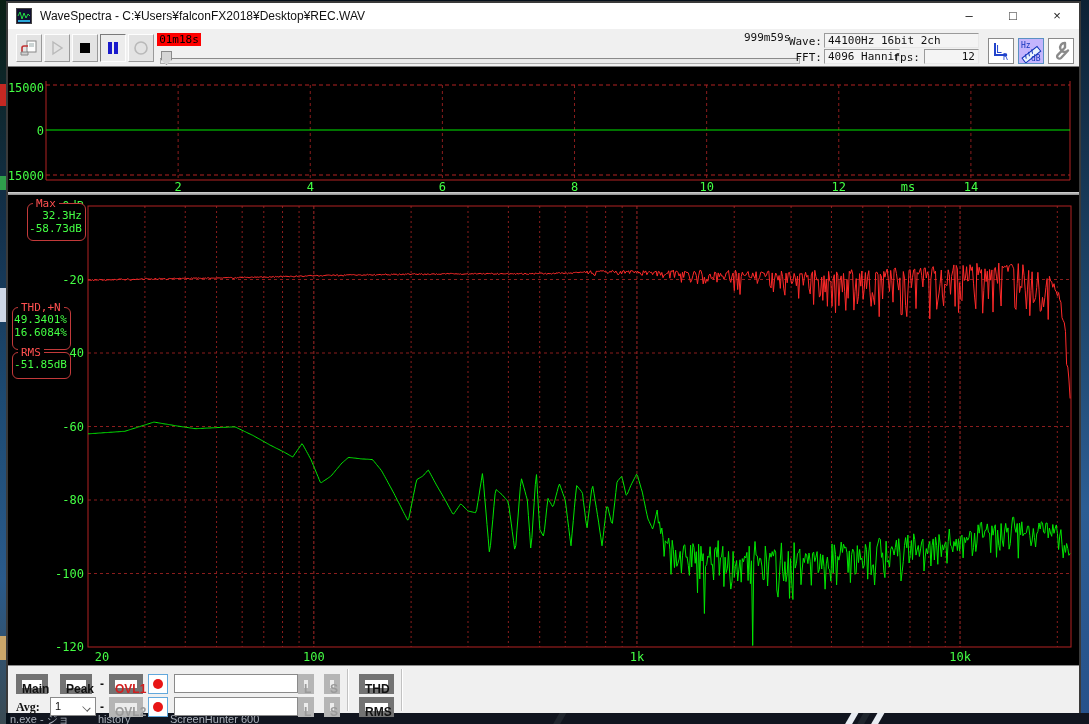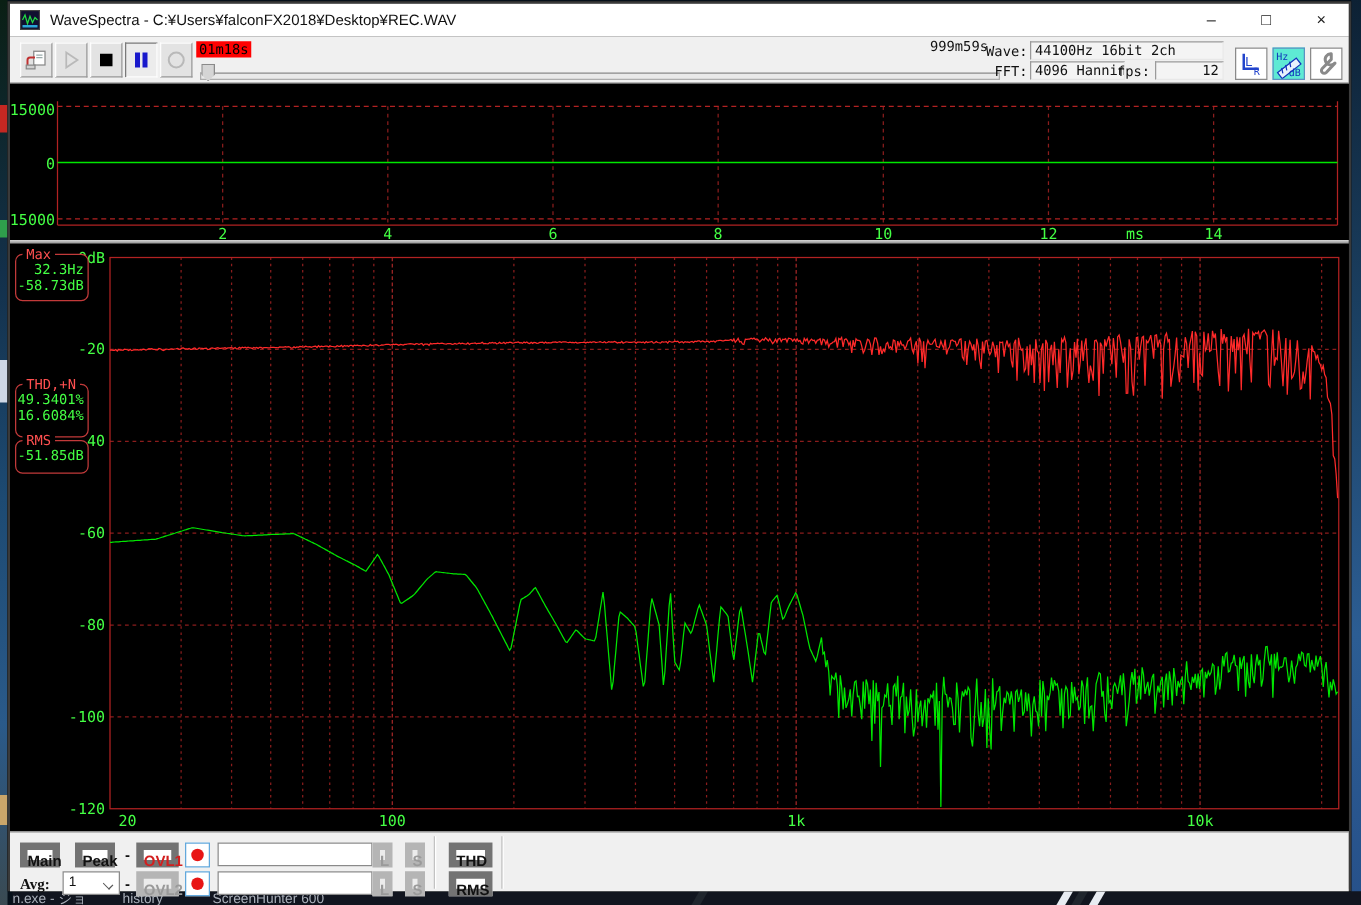--- a/index.html
+++ b/index.html
@@ -43,21 +43,21 @@
                    border:1px solid #adadad; border-top-color:#8a8a8a; }
   .slider-thumb { position:absolute; left:153px; top:22px; width:11px; height:14px; background:#d5d5d5;
                   border:1px solid #8a8a8a;
                   clip-path:polygon(0 0,100% 0,100% 62%,50% 100%,0 62%); }
   .total-time { position:absolute; left:736px; top:2px; font:11px "DejaVu Sans Mono", monospace; color:#111;text-align:center; }
   .io-label { position:absolute; font:11px "DejaVu Sans Mono", monospace; color:#111; text-align:right; width:42px; }
   .io-field { position:absolute; height:15px; background:#f4f4f4; border:1px solid #9a9a9a;
               border-bottom-color:#e8e8e8; border-right-color:#e8e8e8;
               font:11px/13px "DejaVu Sans Mono", monospace; color:#111; padding:0 3px; white-space:nowrap; overflow:hidden; }
   .sq-btn { position:absolute; top:9px; width:26px; height:26px; background:#fff; border:1px solid #8a8a8a; }
-  .sq-btn.blue { background:#5eead4; border-color:#5b91c2; }
+  .sq-btn.blue { background:#c4b5fd; border-color:#5b91c2; }
 
   
   .panel { position:absolute; left:0; background:#000; }
   .wave-panel { top:64px; width:1071px; height:125px; }
   .panel-sep { position:absolute; left:0; top:189px; width:1071px; height:3px;
                background:linear-gradient(#d8d8d8,#8a8a8a); }
   .spec-panel { top:192px; width:1071px; height:470px; }
   .panel svg { position:absolute; left:0; top:0; }
 
   .readout { position:absolute; border:1px solid #c23a3a; border-radius:6px; background:#000; }
@@ -268,21 +268,21 @@
           <text x="76" y="382.5" fill="#44ff44" font-size="12" text-anchor="end" font-family="DejaVu Sans Mono, monospace">-100</text>
           <text x="76" y="456" fill="#44ff44" font-size="12" text-anchor="end" font-family="DejaVu Sans Mono, monospace">-120</text>
           <text x="94" y="466" fill="#44ff44" font-size="12" text-anchor="middle" font-family="DejaVu Sans Mono, monospace">20</text>
           <text x="305.8389257281769" y="466" fill="#44ff44" font-size="12" text-anchor="middle" font-family="DejaVu Sans Mono, monospace">100</text>
           <text x="628.9413826679577" y="466" fill="#44ff44" font-size="12" text-anchor="middle" font-family="DejaVu Sans Mono, monospace">1k</text>
           <text x="952.0438396077384" y="466" fill="#44ff44" font-size="12" text-anchor="middle" font-family="DejaVu Sans Mono, monospace">10k</text>
           <path d="M80.0 238.8L81.2 238.8L82.3 238.7L83.5 238.6L84.6 238.5L85.8 238.4L86.9 238.4L88.1 238.3L89.2 238.2L90.4 238.1L91.5 238.0L92.7 238.0L93.8 237.9L95.0 237.8L96.1 237.7L97.3 237.6L98.4 237.6L99.6 237.5L100.7 237.4L101.9 237.3L103.0 237.2L104.2 237.2L105.3 237.1L106.5 237.0L107.6 236.9L108.8 236.8L109.9 236.8L111.1 236.7L112.2 236.6L113.4 236.5L114.5 236.4L115.7 236.4L116.8 236.3L118.0 235.9L119.1 235.6L120.3 235.2L121.4 234.8L122.6 234.5L123.7 234.1L124.9 233.7L126.0 233.4L127.2 233.0L128.3 232.7L129.5 232.3L130.6 231.9L131.8 231.6L132.9 231.2L134.1 230.8L135.2 230.5L136.4 230.1L137.5 229.8L138.7 229.4L139.8 229.0L141.0 228.7L142.1 228.3L143.3 227.9L144.4 227.6L145.6 227.2L146.7 227.2L147.9 227.4L149.0 227.6L150.2 227.8L151.3 228.0L152.5 228.2L153.6 228.4L154.8 228.6L155.9 228.8L157.1 229.0L158.2 229.1L159.4 229.3L160.5 229.5L161.7 229.7L162.8 229.9L164.0 230.1L165.1 230.3L166.3 230.5L167.4 230.7L168.6 230.9L169.7 231.1L170.9 231.2L172.0 231.4L173.2 231.6L174.3 231.8L175.5 231.9L176.6 232.1L177.8 232.3L178.9 232.4L180.1 232.6L181.2 232.8L182.4 233.0L183.5 233.1L184.7 233.3L185.8 233.5L187.0 233.6L188.1 233.7L189.3 233.6L190.4 233.5L191.6 233.5L192.7 233.4L193.9 233.4L195.0 233.3L196.2 233.2L197.3 233.2L198.5 233.1L199.6 233.1L200.8 233.0L201.9 233.0L203.1 232.9L204.2 232.8L205.4 232.8L206.5 232.7L207.7 232.7L208.8 232.6L210.0 232.5L211.1 232.5L212.3 232.5L213.4 232.4L214.6 232.4L215.7 232.3L216.9 232.3L218.0 232.2L219.2 232.2L220.3 232.1L221.5 232.1L222.6 232.0L223.8 232.0L224.9 231.9L226.1 231.9L227.2 232.0L228.4 232.5L229.5 233.1L230.7 233.6L231.8 234.2L233.0 234.7L234.1 235.3L235.3 235.8L236.4 236.4L237.6 236.9L238.7 237.5L239.9 238.0L241.0 238.6L242.2 239.1L243.3 239.7L244.5 240.2L245.6 240.8L246.8 241.5L247.9 242.1L249.1 242.8L250.2 243.4L251.4 244.0L252.5 244.7L253.7 245.3L254.8 246.0L256.0 246.6L257.1 247.3L258.3 247.9L259.4 248.6L260.6 249.2L261.7 249.9L262.9 250.5L264.0 251.0L265.2 251.6L266.3 252.2L267.5 252.8L268.6 253.4L269.8 253.9L270.9 254.5L272.1 255.1L273.2 255.7L274.4 256.3L275.5 256.8L276.7 257.4L277.8 258.1L279.0 258.7L280.1 259.4L281.3 260.1L282.4 260.7L283.6 261.4L284.7 262.0L285.9 260.3L287.0 258.7L288.2 257.0L289.3 255.4L290.5 253.7L291.6 252.1L292.8 250.4L293.9 248.7L295.1 250.1L296.2 252.2L297.4 254.3L298.5 256.4L299.7 258.5L300.8 260.6L301.9 262.7L303.1 264.8L304.2 267.6L305.4 270.4L306.5 273.2L307.7 276.0L308.8 278.8L310.0 281.6L311.1 284.4L312.3 287.2L313.4 287.6L314.6 286.8L315.7 286.0L316.9 285.2L318.0 284.5L319.2 283.7L320.3 282.9L321.5 282.1L322.6 281.3L323.8 280.1L324.9 278.8L326.1 277.4L327.2 276.0L328.4 274.6L329.5 273.3L330.7 271.9L331.8 270.5L333.0 269.1L334.1 267.9L335.3 266.9L336.4 265.9L337.6 264.9L338.7 263.9L339.9 262.9L341.0 262.4L342.2 262.6L343.3 262.7L344.5 262.8L345.6 263.0L346.8 263.1L347.9 263.2L349.1 263.4L350.2 263.5L351.4 263.6L352.5 263.8L353.7 263.9L354.8 264.0L356.0 264.0L357.1 264.1L358.3 264.2L359.4 264.2L360.6 264.3L361.7 264.4L362.9 264.5L364.0 264.5L365.2 265.3L366.3 266.7L367.5 268.2L368.6 269.6L369.8 271.0L370.9 272.4L372.1 273.8L373.2 275.3L374.4 277.2L375.5 279.3L376.7 281.4L377.8 283.5L379.0 285.6L380.1 287.7L381.3 289.8L382.4 291.9L383.6 294.0L384.7 296.2L385.9 298.3L387.0 300.6L388.2 302.8L389.3 305.1L390.5 307.3L391.6 309.5L392.8 311.8L393.9 314.0L395.1 316.3L396.2 318.5L397.4 320.7L398.5 323.0L399.7 325.2L400.8 323.4L402.0 317.7L403.1 312.0L404.3 306.2L405.4 300.5L406.6 294.8L407.7 289.1L408.9 284.6L410.0 283.9L411.2 283.2L412.3 282.5L413.5 281.8L414.6 281.1L415.8 280.0L416.9 278.7L418.1 277.4L419.2 276.0L420.4 275.1L421.5 277.2L422.7 279.3L423.8 281.4L425.0 283.6L426.1 285.7L427.3 287.8L428.4 289.9L429.6 291.9L430.7 293.9L431.9 295.9L433.0 297.8L434.2 299.8L435.3 301.8L436.5 303.8L437.6 305.8L438.8 307.9L439.9 310.1L441.1 312.2L442.2 314.3L443.4 316.4L444.5 318.5L445.7 319.0L446.8 317.3L448.0 315.7L449.1 314.0L450.3 312.3L451.4 310.6L452.6 309.0L453.7 309.6L454.9 310.8L456.0 312.0L457.2 313.2L458.3 314.3L459.5 315.5L460.6 316.2L461.8 316.4L462.9 316.7L464.1 316.9L465.2 317.2L466.4 317.5L467.5 317.7L468.7 314.6L469.8 307.4L471.0 300.2L472.1 293.0L473.3 285.8L474.4 278.6L475.6 288.8L476.7 302.4L477.9 316.0L479.0 329.6L480.2 343.2L481.3 356.8L482.5 350.3L483.6 337.4L484.8 324.5L485.9 311.6L487.1 298.7L488.2 294.6L489.4 295.6L490.5 296.6L491.7 297.6L492.8 298.6L494.0 299.6L495.1 300.9L496.3 302.2L497.4 303.5L498.6 304.8L499.7 306.1L500.9 310.9L502.0 319.5L503.2 328.1L504.3 336.8L505.5 345.4L506.6 354.1L507.8 350.7L508.9 335.8L510.1 321.0L511.2 306.1L512.4 291.3L513.5 283.8L514.7 288.0L515.8 292.2L517.0 296.4L518.1 300.6L519.3 304.8L520.4 320.4L521.6 336.7L522.7 353.0L523.9 342.6L525.0 325.0L526.2 307.3L527.3 289.7L528.5 279.6L529.6 299.4L530.8 319.3L531.9 334.9L533.1 336.9L534.2 339.0L535.4 341.0L536.5 334.8L537.7 323.8L538.8 312.8L540.0 303.4L541.1 305.5L542.3 307.5L543.4 309.5L544.6 311.6L545.7 309.7L546.9 305.3L548.0 300.9L549.2 296.5L550.3 292.1L551.5 289.0L552.6 292.2L553.8 295.4L554.9 298.6L556.1 301.8L557.2 305.0L558.4 314.1L559.5 323.4L560.7 332.6L561.8 341.8L563.0 350.8L564.1 338.2L565.3 325.5L566.4 312.8L567.6 300.1L568.7 290.6L569.9 292.0L571.0 293.5L572.2 294.9L573.3 296.3L574.5 298.4L575.6 307.8L576.8 317.2L577.9 326.7L579.1 332.7L580.2 323.1L581.4 313.5L582.5 303.9L583.7 294.3L584.8 291.3L586.0 298.3L587.1 305.4L588.3 312.5L589.4 319.6L590.6 327.1L591.7 335.0L592.9 342.9L594.0 350.8L595.2 341.3L596.3 331.5L597.5 321.7L598.6 311.9L599.8 312.0L600.9 317.0L602.1 321.9L603.2 326.9L604.4 328.4L605.5 318.1L606.7 307.9L607.8 297.6L609.0 287.3L610.1 285.4L611.3 284.1L612.4 282.7L613.6 281.4L614.7 285.1L615.9 290.1L617.0 295.2L618.2 300.2L619.3 299.1L620.5 296.3L621.6 293.4L622.8 290.6L623.9 288.3L625.1 286.0L626.2 283.8L627.4 281.6L628.5 279.3L629.7 281.2L630.8 285.2L632.0 289.2L633.1 293.2L634.3 297.1L635.4 302.5L636.6 308.1L637.7 313.7L638.9 319.3L640.0 324.0L641.2 326.5L642.3 329.0L643.5 331.5L644.6 334.0L645.8 330.1L646.9 325.0L648.1 319.8L649.2 315.0L650.4 328.2L651.5 326.8L652.7 338.7L653.8 333.0L655.0 342.4L656.1 361.4L657.3 345.8L658.4 347.4L659.6 348.5L660.7 343.1L661.9 354.2L663.0 379.3L664.2 345.3L665.3 354.3L666.5 372.6L667.6 355.1L668.8 371.3L669.9 368.3L671.1 364.0L672.2 356.4L673.4 378.2L674.5 360.8L675.7 350.7L676.8 349.8L678.0 362.3L679.1 361.9L680.3 370.3L681.4 380.4L682.6 350.2L683.7 372.0L684.9 348.6L686.0 352.5L687.2 368.3L688.3 356.7L689.5 397.8L690.6 349.2L691.8 383.9L692.9 351.2L694.1 366.0L695.2 358.6L696.4 418.5L697.5 371.4L698.7 369.6L699.8 361.0L701.0 362.5L702.1 351.7L703.3 369.8L704.4 369.3L705.6 385.0L706.7 354.4L707.9 352.4L709.0 362.2L710.2 345.6L711.3 380.4L712.5 362.8L713.6 361.9L714.8 351.3L715.9 391.6L717.1 362.2L718.2 377.7L719.4 373.2L720.5 356.4L721.7 379.1L722.8 394.1L724.0 386.3L725.1 356.4L726.3 382.3L727.4 371.4L728.6 365.5L729.7 386.0L730.9 374.2L732.0 364.8L733.2 387.2L734.3 363.6L735.5 366.8L736.6 361.1L737.8 362.9L738.9 357.4L740.1 385.5L741.2 351.2L742.4 388.7L743.5 365.8L744.7 450.5L745.8 364.2L747.0 346.5L748.1 360.1L749.3 360.9L750.4 370.9L751.6 363.2L752.7 363.7L753.9 371.0L755.0 384.6L756.2 384.5L757.3 351.1L758.5 364.1L759.6 391.0L760.8 366.8L761.9 358.1L763.1 362.2L764.2 356.6L765.4 361.1L766.5 354.7L767.7 357.1L768.8 395.0L770.0 402.1L771.1 385.9L772.3 365.4L773.4 347.9L774.6 376.3L775.7 386.0L776.9 366.7L778.0 386.6L779.2 378.9L780.3 356.3L781.5 403.4L782.6 363.6L783.8 389.0L784.9 404.5L786.1 347.6L787.2 373.1L788.4 368.3L789.5 358.4L790.7 357.5L791.8 354.0L793.0 389.7L794.1 375.0L795.3 363.2L796.4 367.5L797.6 358.5L798.7 360.1L799.9 368.6L801.0 358.1L802.2 366.3L803.3 390.3L804.5 358.6L805.6 357.1L806.8 366.5L807.9 362.3L809.1 356.6L810.2 377.6L811.4 374.4L812.5 358.9L813.7 374.0L814.8 359.9L816.0 371.7L817.1 394.2L818.3 368.9L819.4 362.0L820.6 373.7L821.7 374.9L822.9 386.2L824.0 348.9L825.2 378.1L826.3 349.8L827.5 359.3L828.6 389.9L829.8 361.5L830.9 365.1L832.1 358.9L833.2 347.1L834.4 357.5L835.5 349.2L836.7 353.1L837.8 352.0L839.0 357.8L840.1 377.5L841.3 355.9L842.4 387.6L843.6 359.7L844.7 354.2L845.9 356.9L847.0 379.3L848.2 377.7L849.3 350.6L850.5 367.6L851.6 354.5L852.8 364.8L853.9 363.1L855.1 373.3L856.2 370.4L857.4 349.4L858.5 354.3L859.7 384.2L860.8 357.0L862.0 346.9L863.1 379.8L864.3 370.4L865.4 369.7L866.6 390.0L867.7 370.9L868.9 352.0L870.0 348.1L871.2 343.1L872.3 344.2L873.5 362.4L874.6 357.8L875.8 375.9L876.9 382.6L878.1 346.2L879.2 367.1L880.4 365.4L881.5 372.1L882.7 354.3L883.8 351.6L885.0 354.9L886.1 360.0L887.3 352.6L888.4 345.2L889.6 361.2L890.7 343.7L891.9 357.8L893.0 386.0L894.2 376.4L895.3 366.3L896.5 350.5L897.6 342.6L898.8 352.8L899.9 340.0L901.1 368.0L902.2 360.7L903.4 345.5L904.5 364.6L905.7 338.8L906.8 344.7L908.0 360.1L909.1 355.0L910.3 350.5L911.4 361.5L912.6 353.9L913.7 347.0L914.9 344.1L916.0 376.0L917.2 361.9L918.3 353.6L919.5 359.0L920.6 350.1L921.8 346.5L922.9 371.0L924.1 350.4L925.2 343.9L926.4 365.0L927.5 342.0L928.7 350.7L929.8 369.3L931.0 339.5L932.1 348.0L933.3 361.7L934.4 349.8L935.6 354.9L936.7 349.3L937.9 347.1L939.0 368.3L940.2 346.6L941.3 334.0L942.5 350.1L943.6 351.5L944.8 356.9L945.9 346.5L947.1 351.2L948.2 344.1L949.4 355.6L950.5 343.8L951.7 356.1L952.8 342.1L954.0 340.2L955.1 362.9L956.3 342.5L957.4 347.6L958.6 342.2L959.7 345.2L960.9 342.8L962.0 336.1L963.2 337.5L964.3 360.8L965.5 352.4L966.6 338.1L967.8 356.5L968.9 348.1L970.1 329.8L971.2 338.2L972.4 328.3L973.5 327.1L974.7 342.5L975.8 341.9L977.0 335.6L978.1 335.1L979.3 328.9L980.4 337.3L981.6 338.0L982.7 357.7L983.9 330.8L985.0 340.2L986.2 333.1L987.3 329.8L988.5 362.3L989.6 335.1L990.8 350.5L991.9 355.4L993.1 328.5L994.2 345.1L995.4 351.5L996.5 336.9L997.7 328.4L998.8 337.3L1000.0 332.9L1001.1 354.2L1002.3 348.6L1003.4 333.9L1004.6 322.4L1005.7 322.2L1006.9 333.1L1008.0 337.4L1009.2 328.5L1010.3 363.2L1011.5 328.0L1012.6 339.8L1013.8 326.8L1014.9 340.8L1016.1 338.5L1017.2 338.8L1018.4 337.8L1019.5 331.2L1020.7 331.2L1021.8 340.4L1023.0 350.8L1024.1 346.0L1025.3 333.5L1026.4 342.4L1027.6 352.0L1028.7 339.0L1029.9 336.4L1031.0 328.0L1032.2 334.0L1033.3 326.8L1034.5 327.9L1035.6 337.2L1036.8 338.2L1037.9 328.2L1039.1 328.0L1040.2 342.9L1041.4 333.0L1042.5 338.0L1043.7 341.3L1044.8 329.5L1046.0 338.3L1047.1 333.5L1048.3 329.9L1049.4 338.3L1050.6 354.5L1051.7 341.1L1052.9 334.6L1054.0 349.3L1055.2 362.9L1056.3 350.4L1057.5 357.4L1058.6 348.5L1059.8 353.6L1060.9 360.3L1062.1 358.4" fill="none" stroke="#00e600" stroke-width="1"></path>
           <path d="M80.0 85.0L81.2 85.0L82.3 85.3L83.5 85.3L84.6 84.7L85.8 85.8L86.9 84.6L88.1 85.1L89.2 84.9L90.4 85.2L91.5 84.4L92.7 84.6L93.8 84.8L95.0 85.4L96.1 84.5L97.3 85.5L98.4 85.2L99.6 84.8L100.7 84.8L101.9 84.7L103.0 85.0L104.2 84.7L105.3 85.0L106.5 84.4L107.6 84.5L108.8 85.0L109.9 84.6L111.1 84.0L112.2 84.1L113.4 83.9L114.5 84.5L115.7 84.5L116.8 84.9L118.0 84.9L119.1 83.8L120.3 84.0L121.4 84.7L122.6 85.4L123.7 84.9L124.9 84.3L126.0 84.4L127.2 84.6L128.3 84.2L129.5 84.1L130.6 84.4L131.8 84.2L132.9 84.0L134.1 83.7L135.2 84.5L136.4 84.3L137.5 83.5L138.7 83.4L139.8 84.0L141.0 84.0L142.1 84.3L143.3 83.8L144.4 84.4L145.6 84.4L146.7 83.7L147.9 83.4L149.0 84.5L150.2 84.3L151.3 83.3L152.5 83.6L153.6 83.7L154.8 83.8L155.9 83.7L157.1 83.6L158.2 84.7L159.4 84.4L160.5 83.7L161.7 83.4L162.8 83.6L164.0 83.9L165.1 83.5L166.3 83.1L167.4 83.6L168.6 83.6L169.7 83.5L170.9 83.5L172.0 83.1L173.2 83.9L174.3 83.3L175.5 83.3L176.6 83.1L177.8 83.3L178.9 83.8L180.1 83.0L181.2 84.1L182.4 83.8L183.5 82.9L184.7 83.6L185.8 82.8L187.0 83.3L188.1 82.8L189.3 83.4L190.4 82.8L191.6 83.3L192.7 83.3L193.9 83.8L195.0 83.0L196.2 83.4L197.3 82.9L198.5 83.7L199.6 82.8L200.8 82.8L201.9 83.6L203.1 83.1L204.2 83.1L205.4 83.1L206.5 83.2L207.7 83.2L208.8 83.0L210.0 82.9L211.1 82.9L212.3 83.0L213.4 83.0L214.6 83.2L215.7 82.6L216.9 82.7L218.0 82.6L219.2 82.6L220.3 82.4L221.5 82.6L222.6 82.4L223.8 82.6L224.9 83.5L226.1 83.4L227.2 82.5L228.4 83.2L229.5 82.6L230.7 82.8L231.8 82.1L233.0 82.3L234.1 82.6L235.3 82.7L236.4 82.0L237.6 82.3L238.7 82.4L239.9 82.3L241.0 82.9L242.2 82.4L243.3 82.1L244.5 81.9L245.6 83.0L246.8 81.5L247.9 82.5L249.1 81.9L250.2 82.3L251.4 82.1L252.5 81.8L253.7 81.8L254.8 82.6L256.0 81.8L257.1 82.1L258.3 82.2L259.4 82.4L260.6 82.4L261.7 81.6L262.9 82.1L264.0 82.1L265.2 81.3L266.3 82.5L267.5 81.4L268.6 81.8L269.8 81.6L270.9 82.2L272.1 81.2L273.2 81.2L274.4 82.0L275.5 81.2L276.7 81.5L277.8 81.2L279.0 81.4L280.1 81.4L281.3 81.8L282.4 81.2L283.6 81.3L284.7 81.6L285.9 81.9L287.0 81.7L288.2 80.7L289.3 81.5L290.5 81.2L291.6 81.0L292.8 80.8L293.9 81.1L295.1 81.6L296.2 81.4L297.4 80.9L298.5 81.1L299.7 80.8L300.8 80.5L301.9 80.4L303.1 80.4L304.2 81.0L305.4 80.6L306.5 80.4L307.7 80.7L308.8 80.3L310.0 80.7L311.1 81.3L312.3 80.6L313.4 80.7L314.6 81.1L315.7 80.5L316.9 80.5L318.0 80.2L319.2 80.1L320.3 80.0L321.5 80.1L322.6 80.3L323.8 80.7L324.9 79.9L326.1 80.0L327.2 80.7L328.4 80.0L329.5 79.7L330.7 81.3L331.8 80.3L333.0 80.3L334.1 80.3L335.3 81.2L336.4 79.7L337.6 80.3L338.7 79.8L339.9 79.8L341.0 79.8L342.2 79.6L343.3 79.8L344.5 79.7L345.6 79.6L346.8 79.9L347.9 80.2L349.1 80.3L350.2 79.8L351.4 79.8L352.5 79.9L353.7 80.4L354.8 80.3L356.0 79.8L357.1 80.2L358.3 80.0L359.4 79.3L360.6 80.0L361.7 79.5L362.9 79.9L364.0 80.1L365.2 80.2L366.3 79.3L367.5 80.6L368.6 79.8L369.8 79.7L370.9 79.6L372.1 79.4L373.2 80.0L374.4 79.6L375.5 79.6L376.7 79.5L377.8 78.9L379.0 80.0L380.1 79.7L381.3 80.0L382.4 80.1L383.6 79.1L384.7 79.5L385.9 79.0L387.0 79.4L388.2 79.1L389.3 80.0L390.5 79.8L391.6 78.9L392.8 79.7L393.9 79.6L395.1 78.9L396.2 79.9L397.4 79.0L398.5 79.3L399.7 78.7L400.8 78.9L402.0 79.5L403.1 79.4L404.3 78.9L405.4 78.9L406.6 78.6L407.7 79.3L408.9 79.2L410.0 79.7L411.2 78.7L412.3 79.3L413.5 78.6L414.6 79.5L415.8 79.8L416.9 78.8L418.1 79.7L419.2 79.0L420.4 79.1L421.5 79.6L422.7 79.5L423.8 78.9L425.0 78.9L426.1 78.8L427.3 79.6L428.4 78.7L429.6 79.5L430.7 79.2L431.9 79.3L433.0 79.3L434.2 78.7L435.3 78.7L436.5 78.5L437.6 79.1L438.8 78.6L439.9 78.4L441.1 79.0L442.2 78.4L443.4 78.4L444.5 78.5L445.7 78.8L446.8 79.0L448.0 78.7L449.1 79.0L450.3 78.9L451.4 79.2L452.6 78.8L453.7 79.5L454.9 79.3L456.0 79.1L457.2 79.0L458.3 78.9L459.5 78.7L460.6 79.5L461.8 78.8L462.9 79.0L464.1 78.5L465.2 79.1L466.4 78.4L467.5 78.4L468.7 79.1L469.8 78.8L471.0 78.6L472.1 78.3L473.3 78.8L474.4 79.0L475.6 78.4L476.7 79.2L477.9 79.0L479.0 78.3L480.2 78.6L481.3 78.5L482.5 78.7L483.6 78.2L484.8 78.7L485.9 79.4L487.1 78.9L488.2 79.3L489.4 78.2L490.5 79.5L491.7 79.0L492.8 78.5L494.0 78.6L495.1 78.9L496.3 78.9L497.4 78.9L498.6 78.6L499.7 78.5L500.9 79.5L502.0 78.7L503.2 78.7L504.3 78.7L505.5 79.0L506.6 78.5L507.8 79.5L508.9 78.3L510.1 79.0L511.2 78.7L512.4 78.5L513.5 78.1L514.7 79.5L515.8 79.2L517.0 78.2L518.1 79.0L519.3 79.2L520.4 79.5L521.6 78.4L522.7 78.7L523.9 78.6L525.0 78.3L526.2 79.5L527.3 78.0L528.5 78.4L529.6 78.6L530.8 78.5L531.9 77.9L533.1 78.2L534.2 77.9L535.4 79.2L536.5 78.7L537.7 78.3L538.8 79.4L540.0 78.3L541.1 78.7L542.3 78.5L543.4 79.1L544.6 78.4L545.7 78.1L546.9 79.0L548.0 77.9L549.2 78.2L550.3 77.7L551.5 77.7L552.6 78.6L553.8 77.7L554.9 78.1L556.1 78.6L557.2 78.2L558.4 78.0L559.5 78.9L560.7 77.9L561.8 78.3L563.0 77.8L564.1 78.7L565.3 77.6L566.4 77.5L567.6 77.3L568.7 77.3L569.9 77.6L571.0 77.6L572.2 77.1L573.3 77.3L574.5 77.3L575.6 77.1L576.8 76.6L577.9 77.8L579.1 76.0L580.2 78.9L581.4 77.4L582.5 75.7L583.7 78.6L584.8 78.2L586.0 80.2L587.1 80.5L588.3 76.3L589.4 76.4L590.6 76.3L591.7 76.3L592.9 75.6L594.0 76.2L595.2 75.5L596.3 76.6L597.5 76.2L598.6 76.9L599.8 78.6L600.9 77.4L602.1 76.3L603.2 77.3L604.4 75.3L605.5 76.4L606.7 77.8L607.8 76.0L609.0 78.0L610.1 79.9L611.3 78.6L612.4 76.4L613.6 78.9L614.7 76.1L615.9 75.6L617.0 78.3L618.2 76.4L619.3 76.7L620.5 75.9L621.6 78.6L622.8 75.6L623.9 75.8L625.1 76.3L626.2 77.9L627.4 76.2L628.5 77.8L629.7 76.1L630.8 78.1L632.0 77.4L633.1 79.7L634.3 80.3L635.4 75.7L636.6 77.6L637.7 75.9L638.9 79.7L640.0 77.6L641.2 76.3L642.3 77.5L643.5 77.2L644.6 79.7L645.8 77.3L646.9 76.9L648.1 76.1L649.2 81.1L650.4 76.4L651.5 76.9L652.7 80.3L653.8 77.4L655.0 82.7L656.1 80.2L657.3 79.7L658.4 78.6L659.6 78.3L660.7 75.8L661.9 83.2L663.0 75.8L664.2 76.7L665.3 75.0L666.5 82.5L667.6 76.7L668.8 76.1L669.9 77.4L671.1 81.0L672.2 78.7L673.4 87.4L674.5 77.1L675.7 82.5L676.8 76.1L678.0 77.3L679.1 77.3L680.3 77.9L681.4 81.9L682.6 87.3L683.7 85.2L684.9 80.6L686.0 76.4L687.2 77.2L688.3 80.4L689.5 88.9L690.6 80.9L691.8 75.4L692.9 75.5L694.1 79.6L695.2 88.9L696.4 82.1L697.5 88.2L698.7 84.5L699.8 86.3L701.0 80.0L702.1 79.0L703.3 83.6L704.4 82.4L705.6 84.4L706.7 77.1L707.9 77.8L709.0 87.2L710.2 77.9L711.3 81.8L712.5 78.3L713.6 81.1L714.8 81.0L715.9 84.2L717.1 81.9L718.2 77.9L719.4 77.3L720.5 75.5L721.7 84.6L722.8 87.4L724.0 81.2L725.1 78.0L726.3 95.7L727.4 75.2L728.6 78.6L729.7 94.6L730.9 78.0L732.0 99.5L733.2 81.7L734.3 77.2L735.5 80.0L736.6 80.5L737.8 80.2L738.9 78.2L740.1 76.5L741.2 82.0L742.4 82.5L743.5 82.9L744.7 77.9L745.8 81.0L747.0 83.6L748.1 76.7L749.3 88.5L750.4 84.5L751.6 82.7L752.7 77.4L753.9 77.0L755.0 78.0L756.2 78.1L757.3 81.7L758.5 80.0L759.6 76.6L760.8 76.1L761.9 90.7L763.1 92.9L764.2 77.9L765.4 96.9L766.5 84.4L767.7 78.0L768.8 80.4L770.0 85.2L771.1 80.5L772.3 93.4L773.4 76.0L774.6 81.7L775.7 93.2L776.9 100.2L778.0 78.2L779.2 87.8L780.3 77.9L781.5 77.4L782.6 84.2L783.8 88.8L784.9 86.6L786.1 78.4L787.2 82.2L788.4 90.8L789.5 81.1L790.7 103.4L791.8 78.7L793.0 79.0L794.1 78.6L795.3 90.3L796.4 81.8L797.6 77.3L798.7 82.2L799.9 80.3L801.0 93.3L802.2 98.9L803.3 79.9L804.5 76.8L805.6 109.5L806.8 75.3L807.9 81.6L809.1 85.2L810.2 84.2L811.4 102.1L812.5 99.9L813.7 82.1L814.8 105.4L816.0 80.7L817.1 97.1L818.3 84.0L819.4 111.3L820.6 76.4L821.7 85.7L822.9 87.3L824.0 111.3L825.2 84.0L826.3 79.7L827.5 117.8L828.6 76.9L829.8 80.1L830.9 110.7L832.1 85.2L833.2 80.9L834.4 97.1L835.5 78.4L836.7 96.7L837.8 115.4L839.0 84.4L840.1 103.3L841.3 76.3L842.4 78.5L843.6 74.7L844.7 79.1L845.9 115.1L847.0 96.3L848.2 83.6L849.3 108.9L850.5 101.3L851.6 78.6L852.8 91.2L853.9 76.0L855.1 104.4L856.2 94.3L857.4 77.5L858.5 93.8L859.7 81.2L860.8 75.7L862.0 97.7L863.1 111.3L864.3 97.5L865.4 102.2L866.6 109.6L867.7 77.7L868.9 77.1L870.0 79.7L871.2 121.7L872.3 79.1L873.5 82.0L874.6 103.9L875.8 76.4L876.9 82.2L878.1 77.1L879.2 74.0L880.4 85.3L881.5 96.4L882.7 75.4L883.8 85.4L885.0 107.2L886.1 74.5L887.3 72.9L888.4 78.5L889.6 87.1L890.7 95.1L891.9 82.8L893.0 119.7L894.2 119.5L895.3 76.5L896.5 83.1L897.6 110.3L898.8 121.6L899.9 97.0L901.1 75.2L902.2 74.7L903.4 92.7L904.5 82.4L905.7 74.9L906.8 74.1L908.0 113.6L909.1 77.5L910.3 79.2L911.4 76.9L912.6 73.1L913.7 80.3L914.9 91.9L916.0 73.4L917.2 72.9L918.3 83.0L919.5 76.8L920.6 80.2L921.8 123.9L922.9 84.1L924.1 73.7L925.2 71.6L926.4 78.4L927.5 76.2L928.7 114.3L929.8 106.0L931.0 98.1L932.1 88.6L933.3 75.0L934.4 100.0L935.6 110.8L936.7 89.1L937.9 89.8L939.0 90.6L940.2 74.8L941.3 79.8L942.5 99.3L943.6 81.4L944.8 75.7L945.9 69.9L947.1 111.4L948.2 70.4L949.4 73.9L950.5 117.5L951.7 87.7L952.8 104.3L954.0 105.7L955.1 70.4L956.3 85.5L957.4 83.2L958.6 71.7L959.7 86.1L960.9 85.3L962.0 69.7L963.2 75.5L964.3 71.8L965.5 88.2L966.6 102.1L967.8 113.8L968.9 68.3L970.1 79.9L971.2 72.3L972.4 78.1L973.5 74.6L974.7 118.2L975.8 95.3L977.0 73.8L978.1 86.6L979.3 76.2L980.4 103.8L981.6 74.5L982.7 85.2L983.9 74.9L985.0 117.1L986.2 74.9L987.3 72.5L988.5 81.9L989.6 88.4L990.8 68.1L991.9 93.0L993.1 111.0L994.2 71.1L995.4 73.0L996.5 71.2L997.7 72.0L998.8 70.3L1000.0 76.5L1001.1 71.1L1002.3 70.2L1003.4 69.0L1004.6 71.2L1005.7 73.8L1006.9 112.6L1008.0 114.4L1009.2 88.6L1010.3 68.6L1011.5 97.6L1012.6 91.3L1013.8 92.6L1014.9 69.7L1016.1 80.4L1017.2 95.2L1018.4 114.0L1019.5 94.1L1020.7 75.4L1021.8 120.7L1023.0 95.6L1024.1 76.8L1025.3 107.7L1026.4 106.2L1027.6 102.5L1028.7 92.5L1029.9 77.3L1031.0 94.2L1032.2 116.3L1033.3 115.5L1034.5 102.3L1035.6 112.0L1036.8 102.7L1037.9 92.5L1039.1 83.6L1040.2 124.5L1041.4 81.3L1042.5 86.0L1043.7 86.6L1044.8 92.3L1046.0 88.7L1047.1 94.9L1048.3 96.8L1049.4 100.7L1050.6 97.5L1051.7 104.6L1052.9 107.2L1054.0 122.7L1055.2 125.5L1056.3 127.8L1057.5 136.7L1058.6 169.4L1059.8 172.1L1060.9 184.0L1062.1 203.5" fill="none" stroke="#ff2a2a" stroke-width="1"></path>
         </svg>
 
-      <div class="readout" style="left:4px;top:8px;width:59px;height:38px;">
+      <div class="readout" style="left:19px;top:8px;width:59px;height:38px;">
         <span class="tab">Max</span>
         <div class="vals">
           <div>32.3Hz</div>
           <div>-58.73dB</div>
         </div>
       </div>
       <div class="readout" style="left:4px;top:112px;width:59px;height:43px;">
         <span class="tab">THD,+N</span>
         <div class="vals">
           <div>49.3401%</div>

